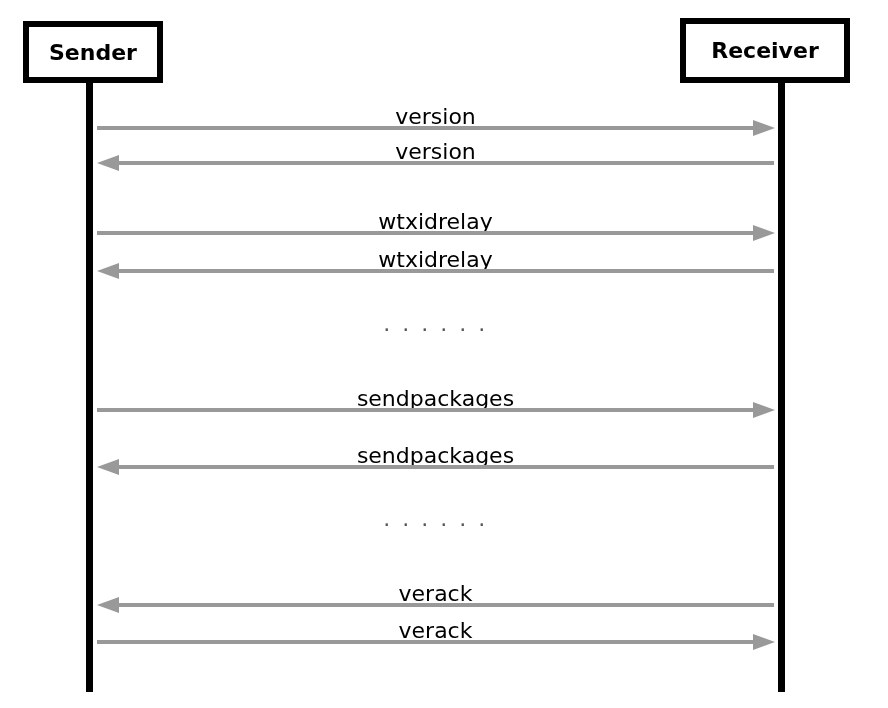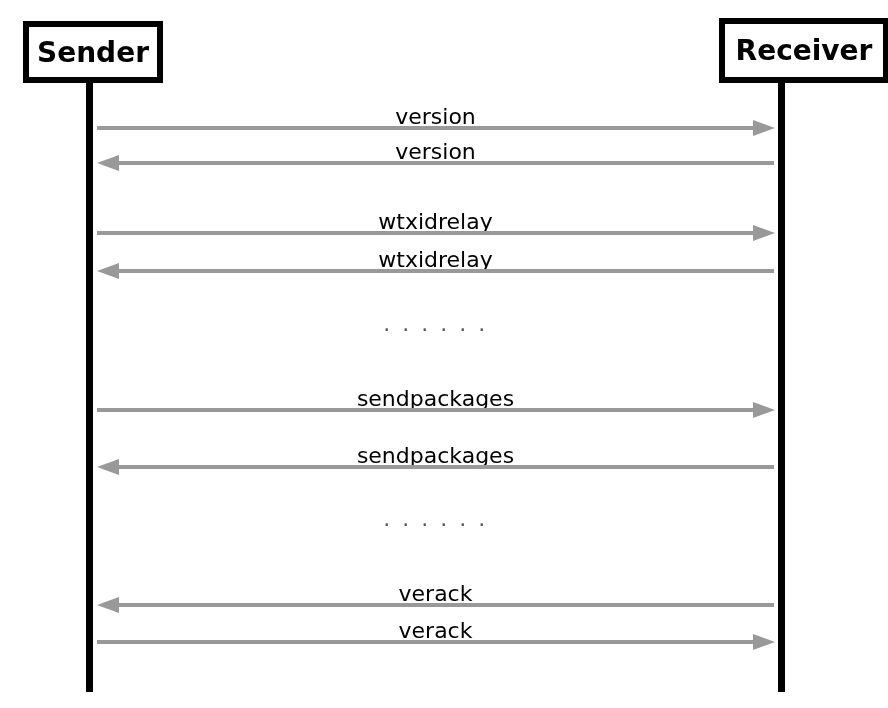--- a/index.html
+++ b/index.html
@@ -21,26 +21,26 @@
   }
 
   .actor-box {
     position: absolute;
     border: 6px solid var(--ink);
     background: var(--bg);
     display: flex;
     align-items: center;
     justify-content: center;
     font-weight: 700;
-    font-size: 28px;
+    font-size: 22px;
     color: var(--ink);
     z-index: 3;
   }
   .actor-box.sender   { left: 23px;  top: 21px; width: 140px; height: 62px; }
-  .actor-box.receiver { left: 719px; top: 18px; width: 170px; height: 65px; align-items: center; }
+  .actor-box.receiver { left: 680px; top: 18px; width: 170px; height: 65px; align-items: center; }
 
   .lifeline {
     position: absolute;
     width: 7px;
     background: var(--ink);
     top: 82px;
     height: 610px;
     z-index: 1;
   }
   .lifeline.sender   { left: 86px; }

